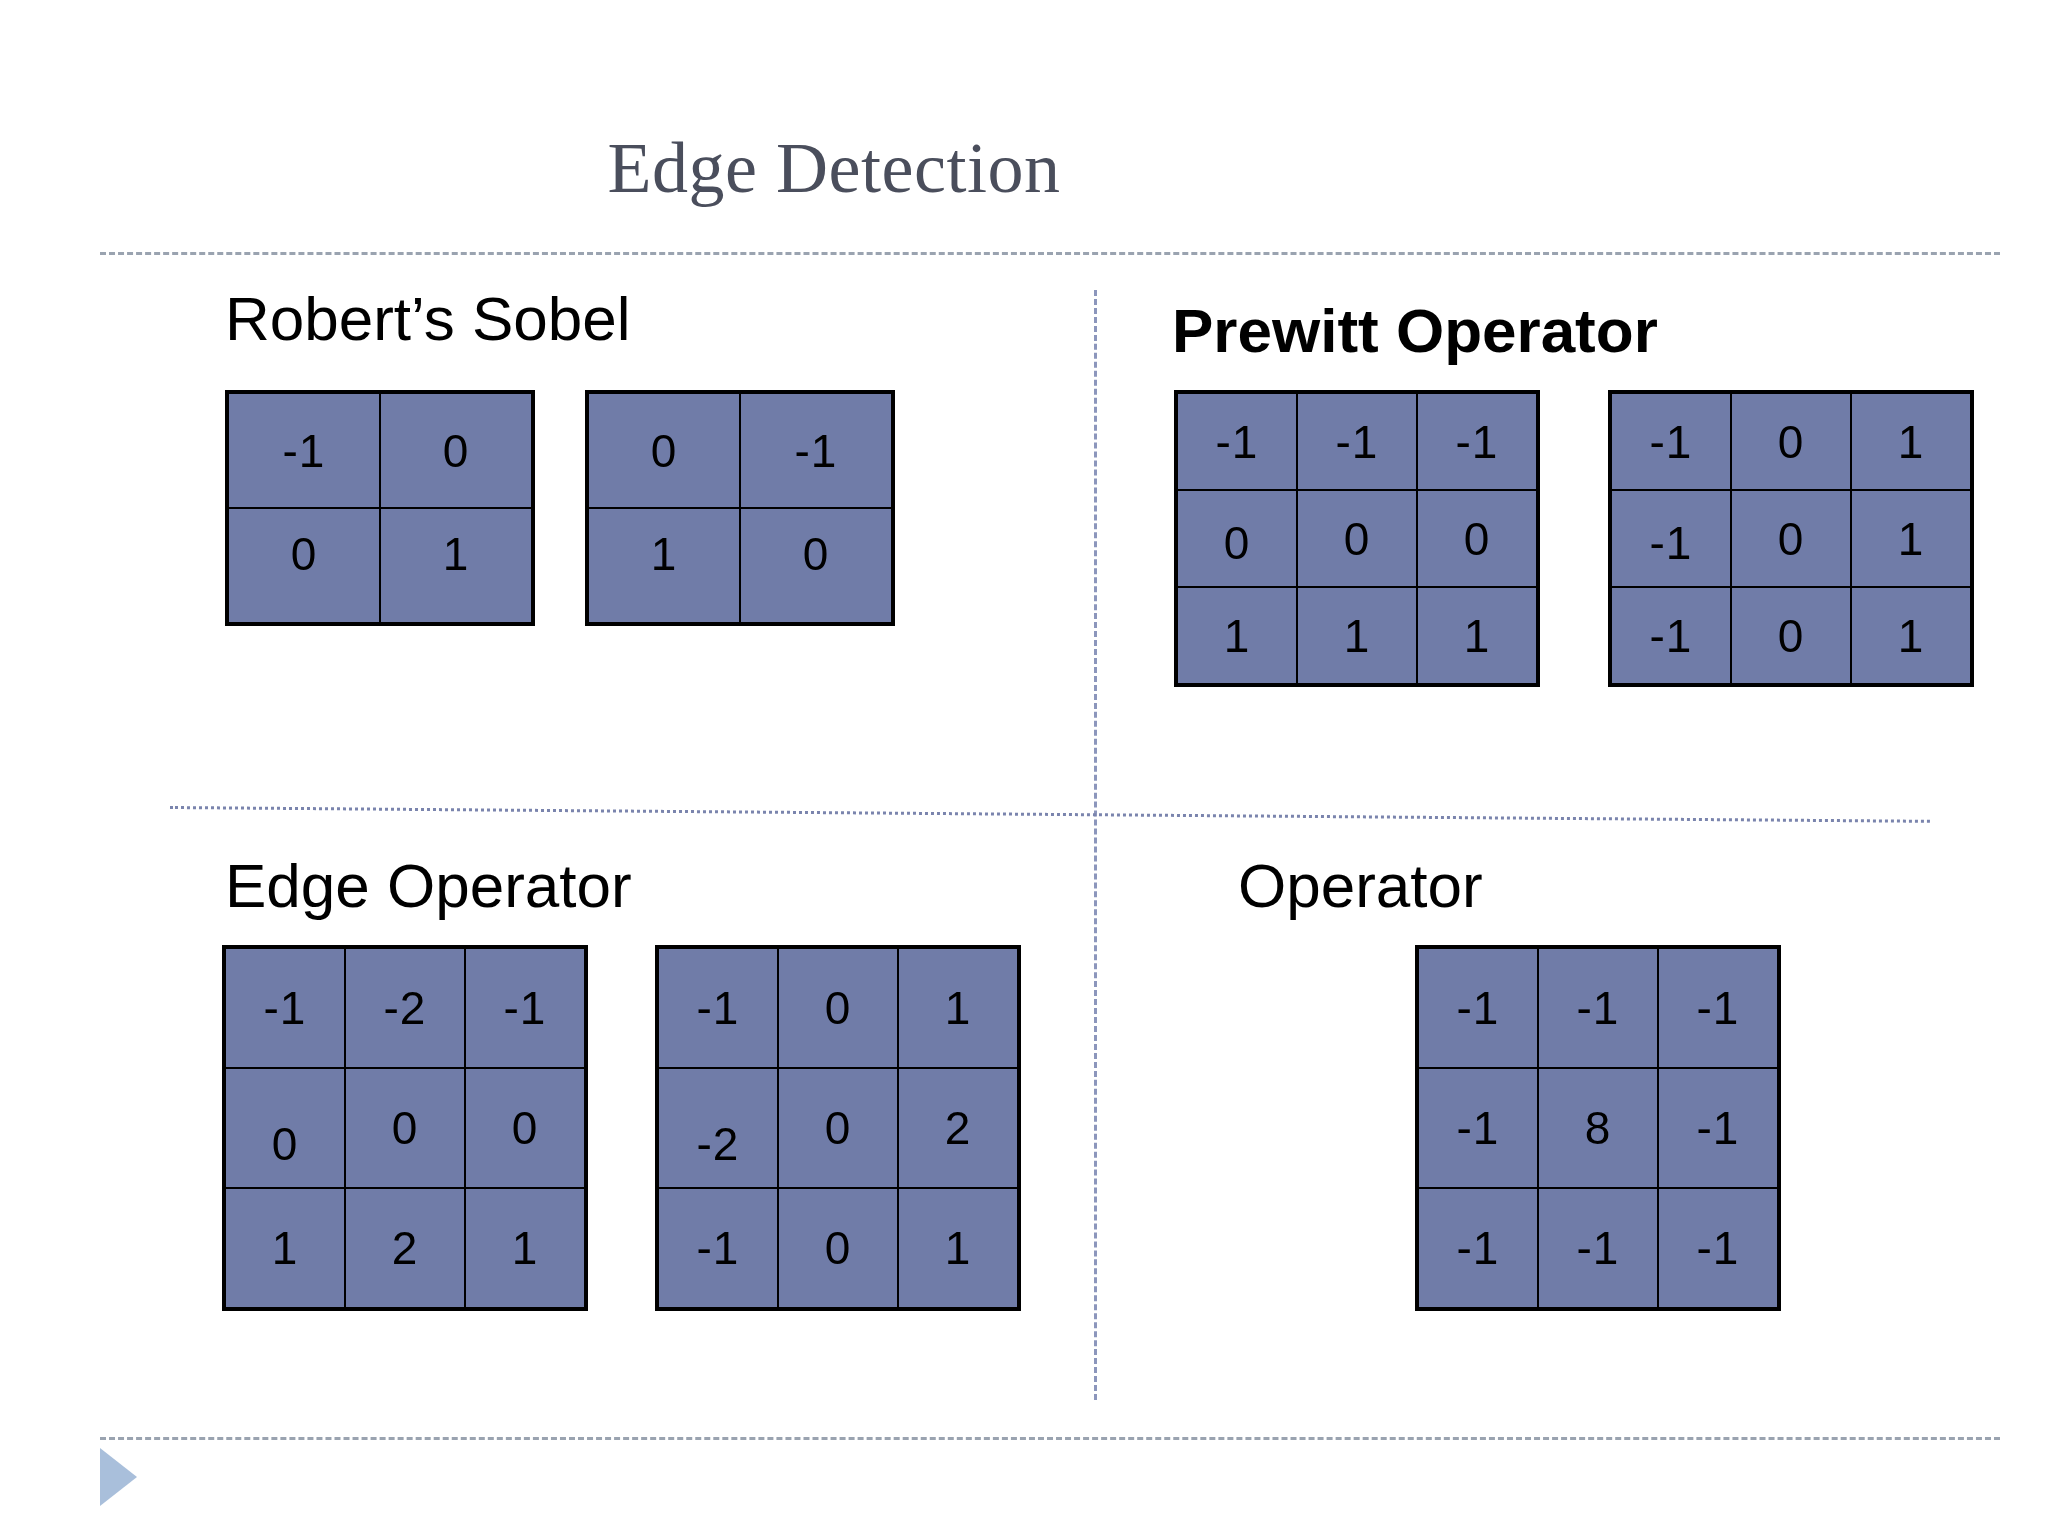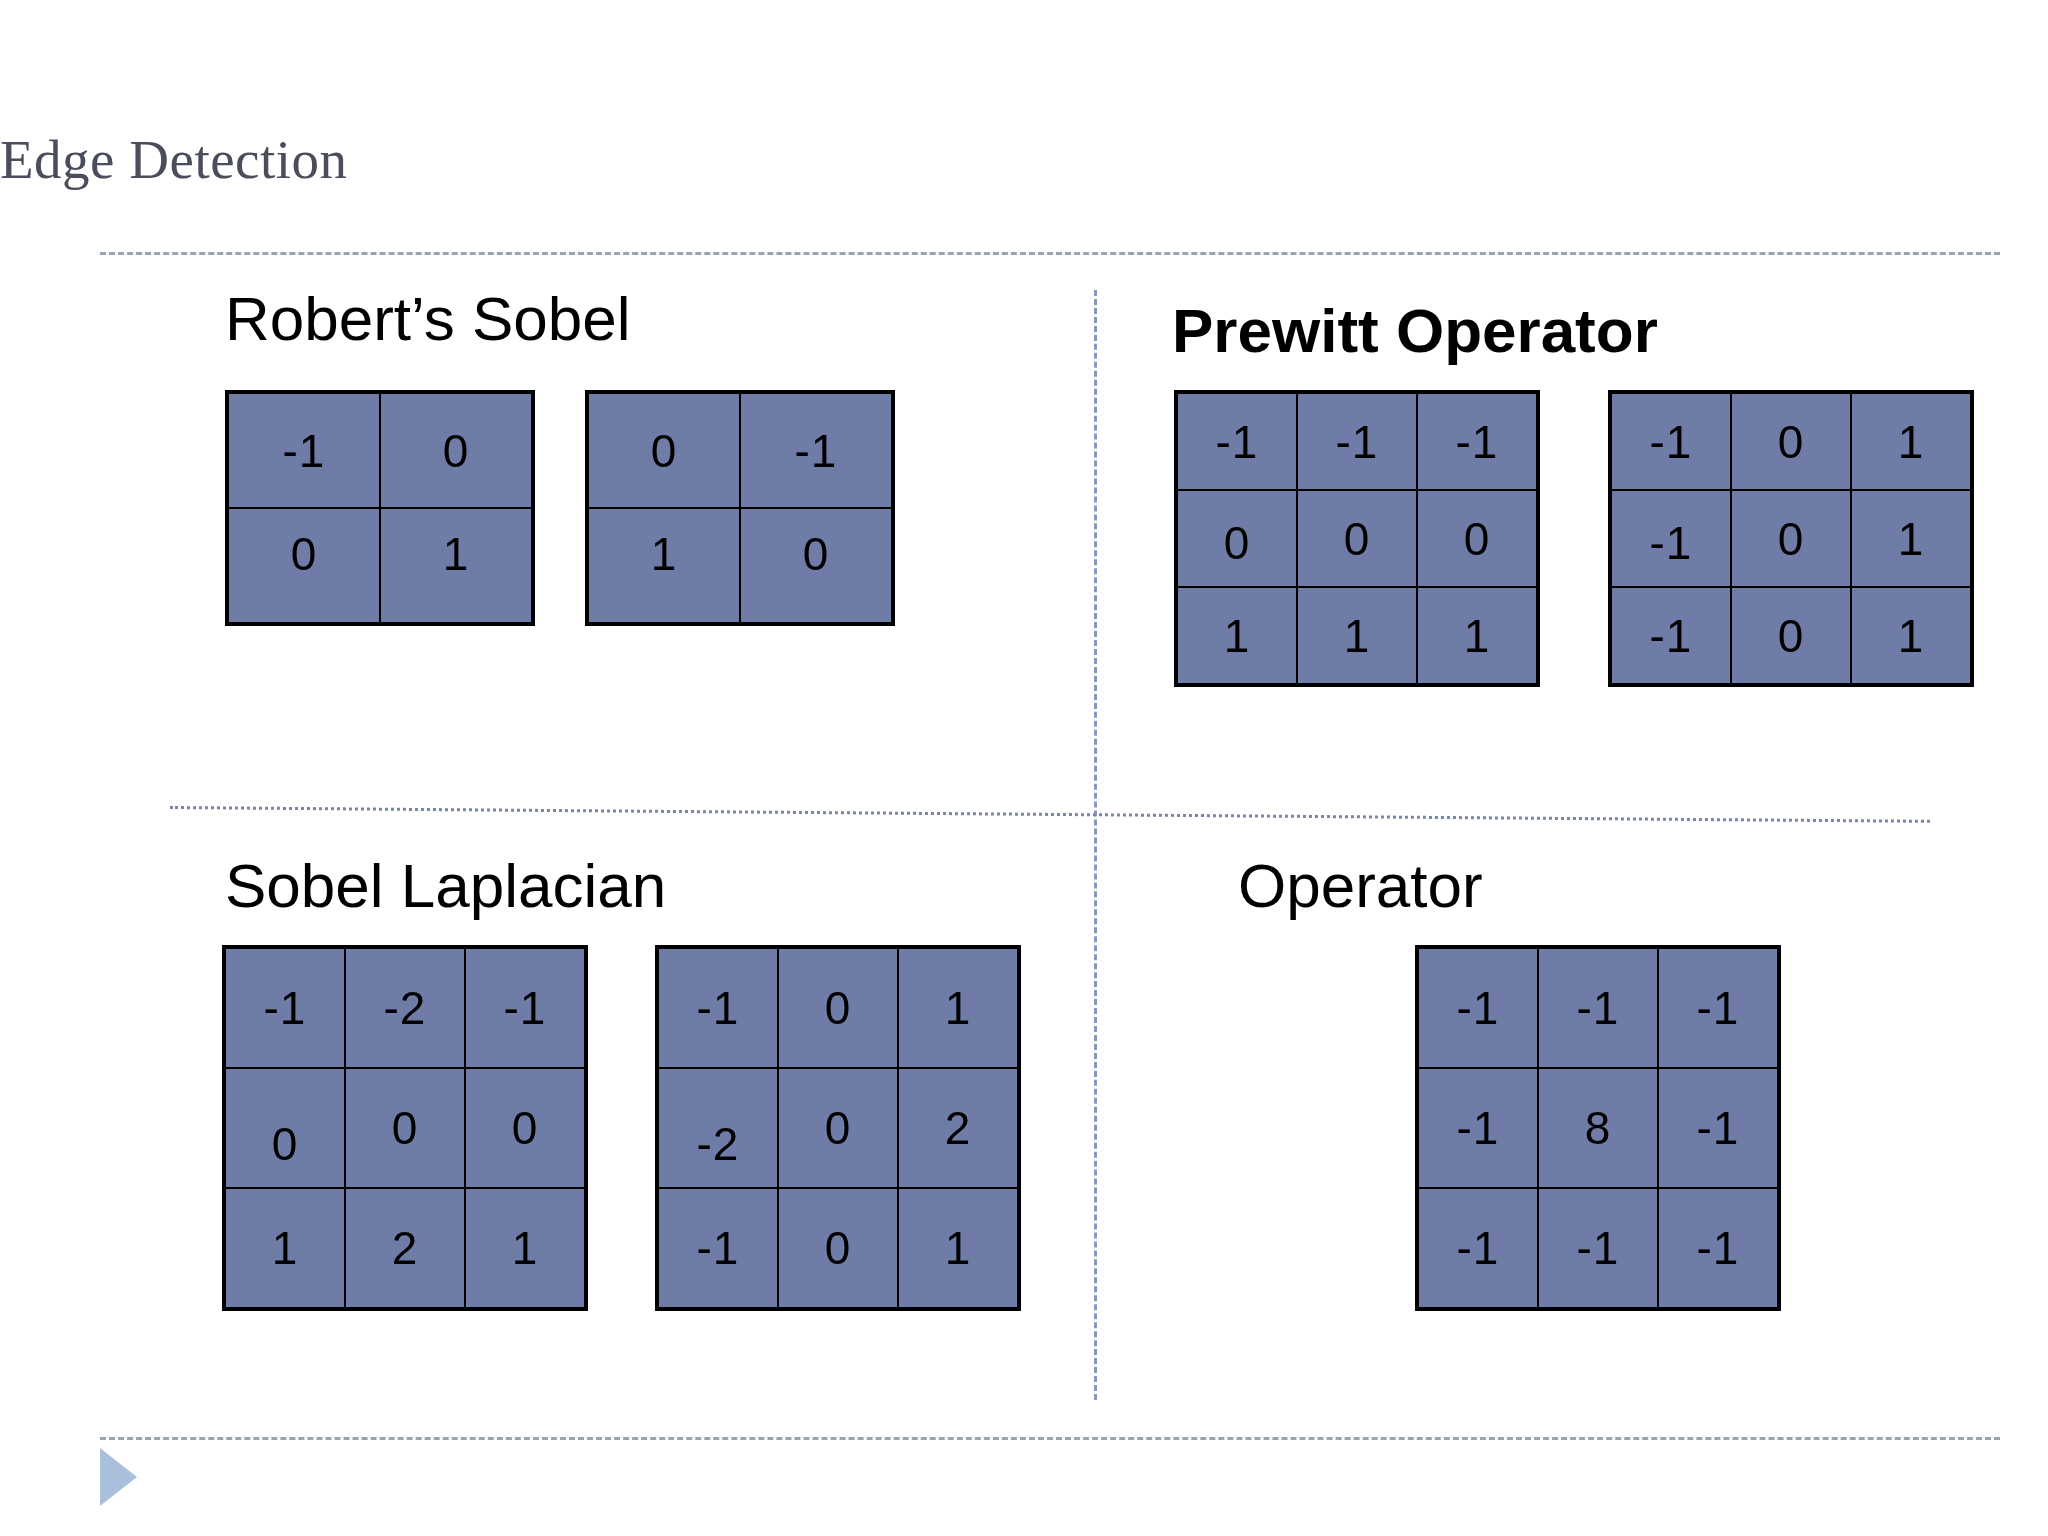--- a/index.html
+++ b/index.html
@@ -14,23 +14,23 @@
     overflow: hidden;
     font-family: "Liberation Sans", sans-serif;
   }
 
   
   .slide-title {
     position: absolute;
     left: 0;
     top: 132px;
     width: 1668px;
-    text-align: left;
+    text-align: center;
     font-family: "Liberation Serif", "DejaVu Serif", serif;
-    font-size: 55px;
+    font-size: 72px;
     line-height: 1.0;
     color: #4A4E5C;
     letter-spacing: 0.5px;
     white-space: nowrap;
   }
 
   
   .rule-top {
     position: absolute;
     left: 100px;
@@ -181,21 +181,21 @@
   <div class="cell">0</div>
   <div class="cell">1</div>
   <div class="cell lo">-1</div>
   <div class="cell">0</div>
   <div class="cell">1</div>
   <div class="cell">-1</div>
   <div class="cell">0</div>
   <div class="cell">1</div>
 </div>
 
-<div class="quad-heading" id="h-sobel">Sobel Laplacian</div>
+<div class="quad-heading" id="h-sobel">Edge Operator</div>
 
 <div class="matrix m3" id="sob-a">
   <div class="cell">-1</div>
   <div class="cell">-2</div>
   <div class="cell">-1</div>
   <div class="cell lo">0</div>
   <div class="cell">0</div>
   <div class="cell">0</div>
   <div class="cell">1</div>
   <div class="cell">2</div>

